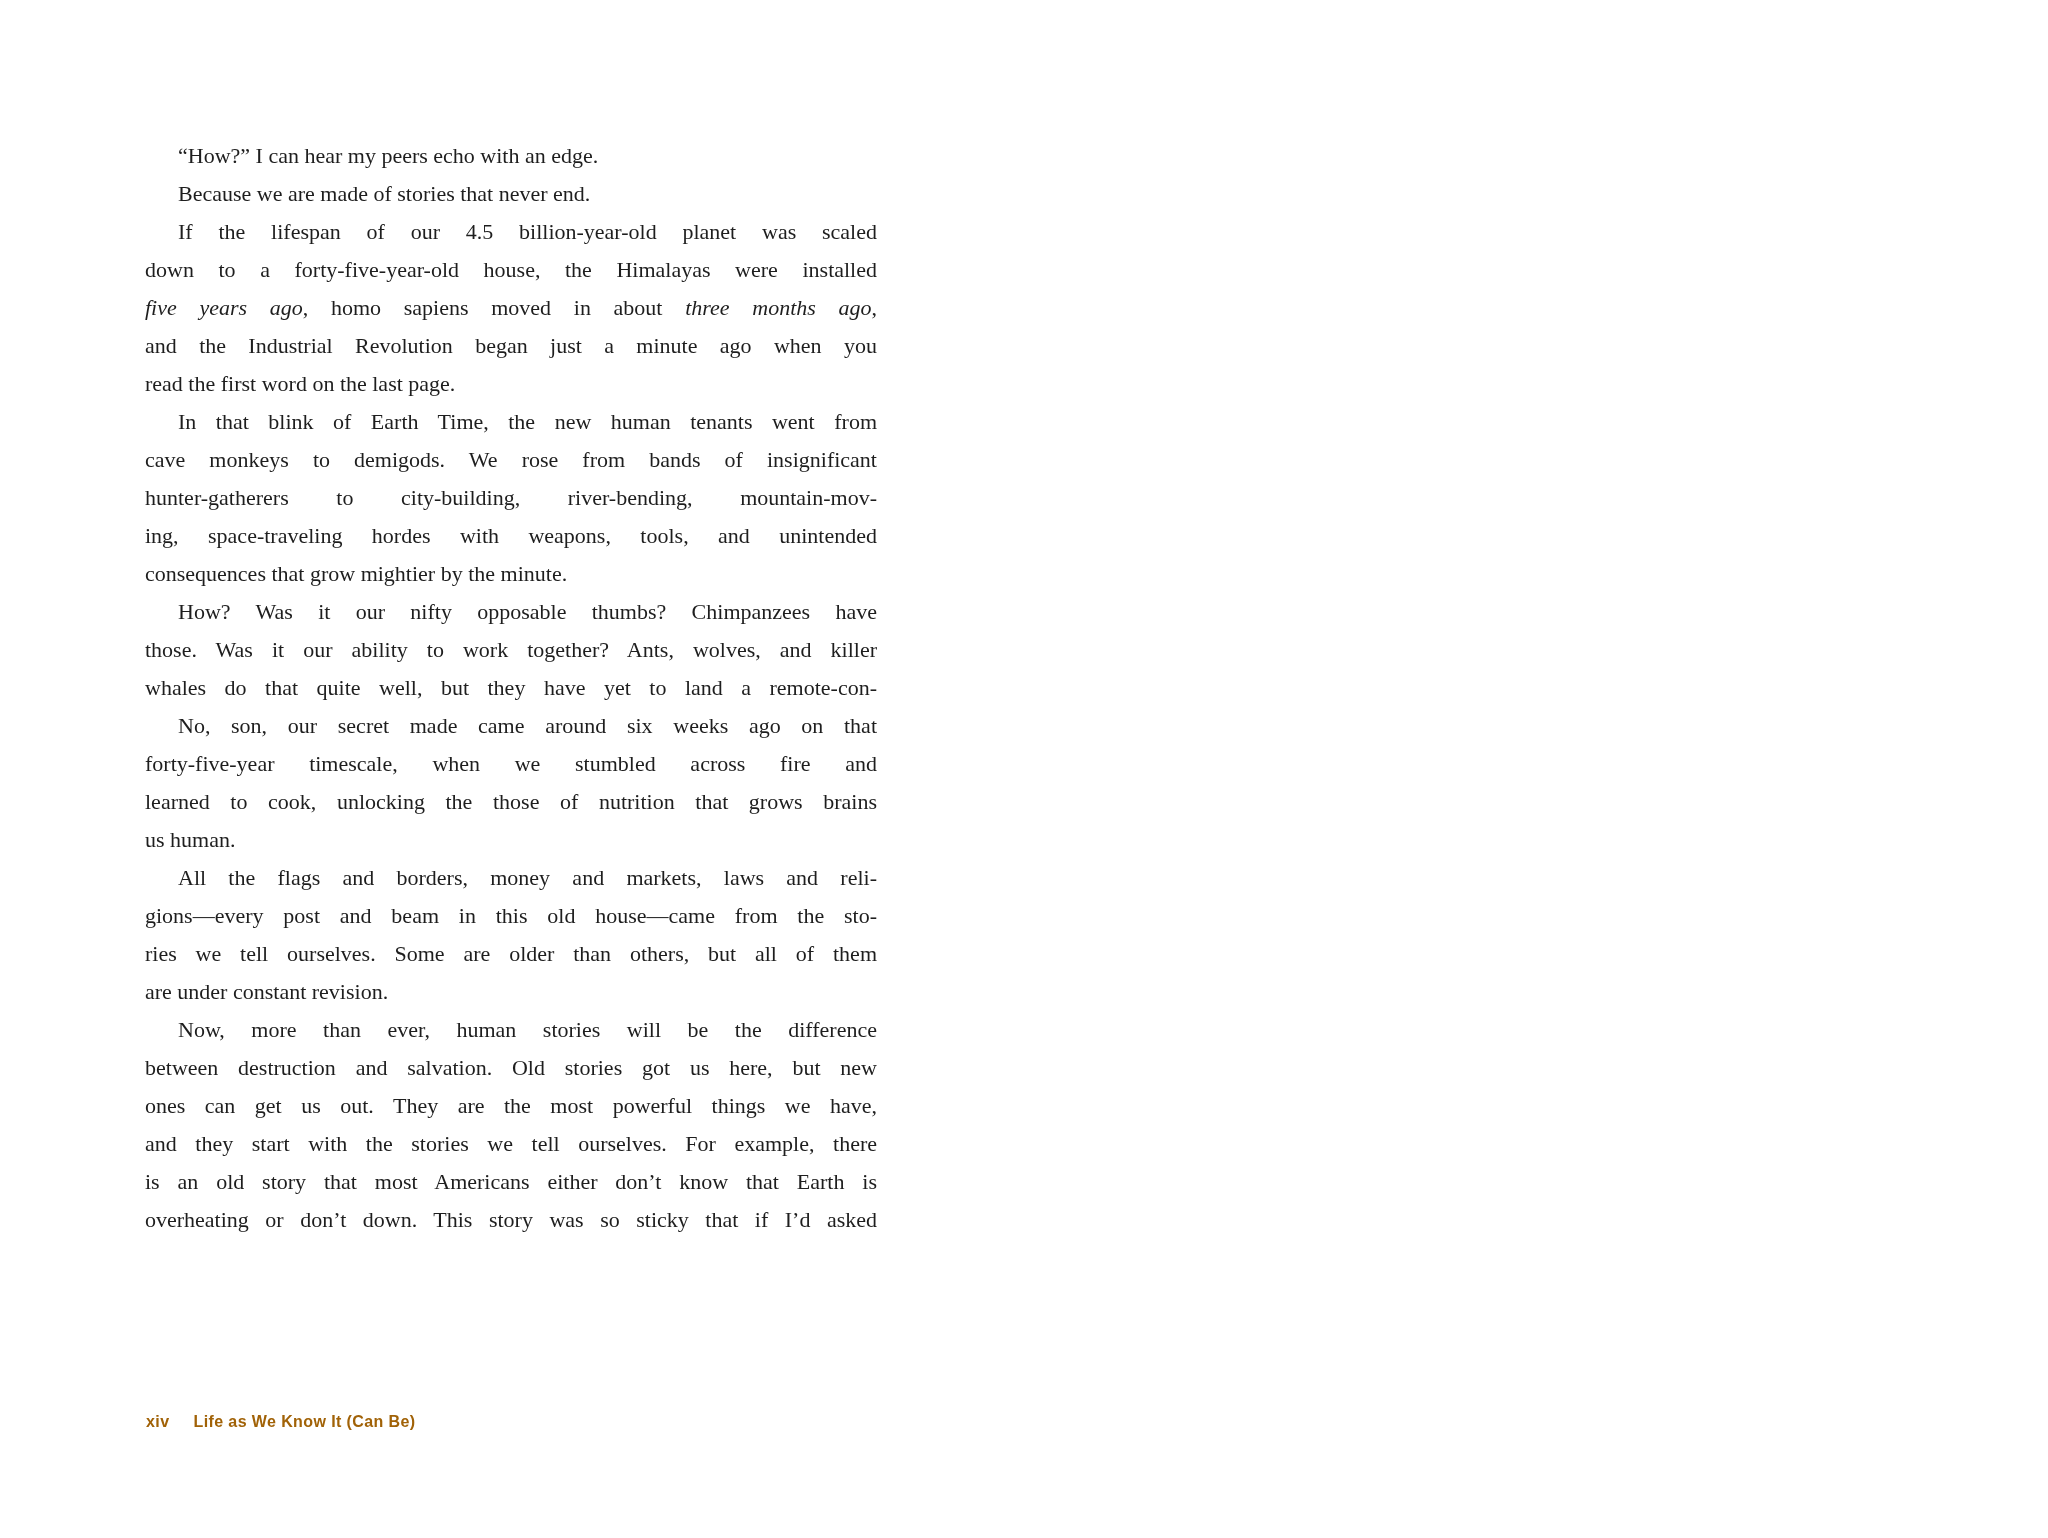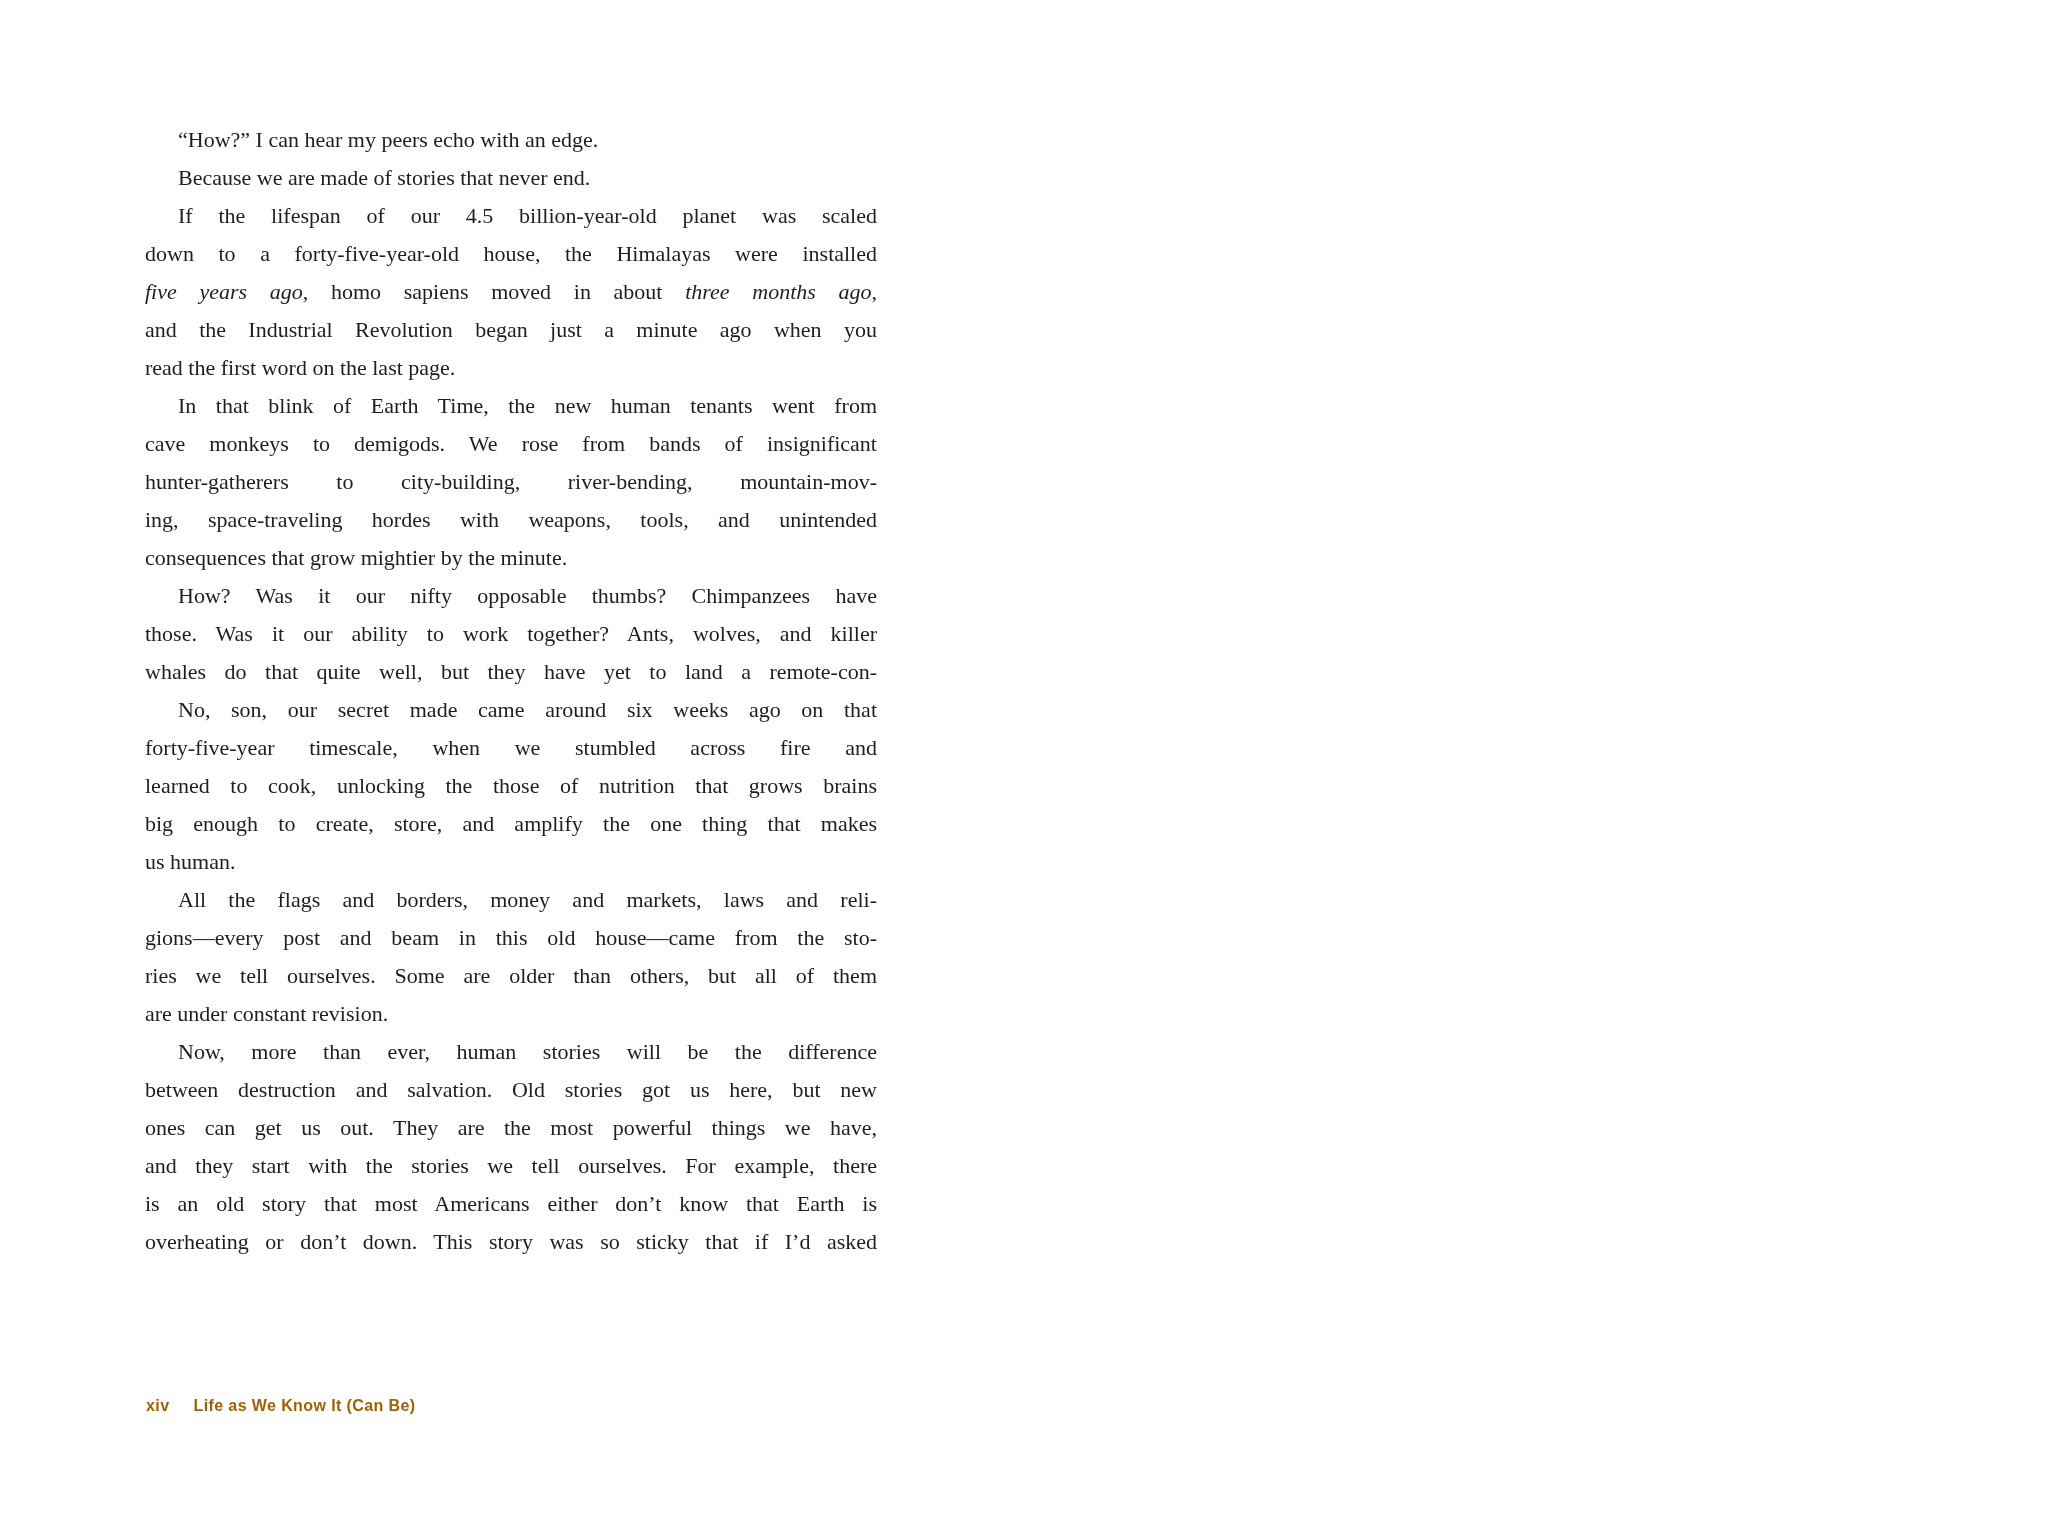--- a/index.html
+++ b/index.html
@@ -5,21 +5,21 @@
   html, body { margin: 0; padding: 0; }
   body {
     width: 2048px;
     height: 1538px;
     background: #ffffff;
     position: relative;
     font-family: "Liberation Serif", serif;
     color: #1e1e1e;
     overflow: hidden;
   }
-  .page { position: absolute; top: 0; height: 1460px; }
+  .page { position: absolute; top: 16px; height: 1460px; }
   #page-left  { left: 0; width: 1024px; }
   #page-right { left: 1024px; width: 1024px; }
 
   .textblock {
     position: absolute;
     top: 121px;
     font-size: 22px;
     line-height: 38px;
   }
   #left-lines  { left: 145px;  width: 732px; }
@@ -59,21 +59,20 @@
         <div class="line"><span>cave monkeys to demigods. We rose from bands of insignificant</span></div>
         <div class="line"><span>hunter-gatherers to city-building, river-bending, mountain-mov-</span></div>
         <div class="line"><span>ing, space-traveling hordes with weapons, tools, and unintended</span></div>
         <div class="line end"><span>consequences that grow mightier by the minute.</span></div>
         <div class="line ind"><span>How? Was it our nifty opposable thumbs? Chimpanzees have</span></div>
         <div class="line"><span>those. Was it our ability to work together? Ants, wolves, and killer</span></div>
         <div class="line"><span>whales do that quite well, but they have yet to land a remote-con-</span></div>
         <div class="line ind"><span>No, son, our secret made came around six weeks ago on that</span></div>
         <div class="line"><span>forty-five-year timescale, when we stumbled across fire and</span></div>
         <div class="line"><span>learned to cook, unlocking the those of nutrition that grows brains</span></div>
-        <div class="line"><span>big enough to create, store, and amplify the one thing that makes</span></div>
         <div class="line end"><span>us human.</span></div>
         <div class="line ind"><span>All the flags and borders, money and markets, laws and reli-</span></div>
         <div class="line"><span>gions—every post and beam in this old house—came from the sto-</span></div>
         <div class="line"><span>ries we tell ourselves. Some are older than others, but all of them</span></div>
         <div class="line end"><span>are under constant revision.</span></div>
         <div class="line ind"><span>Now, more than ever, human stories will be the difference</span></div>
         <div class="line"><span>between destruction and salvation. Old stories got us here, but new</span></div>
         <div class="line"><span>ones can get us out. They are the most powerful things we have,</span></div>
         <div class="line"><span>and they start with the stories we tell ourselves. For example, there</span></div>
         <div class="line"><span>is an old story that most Americans either don’t know that Earth is</span></div>

